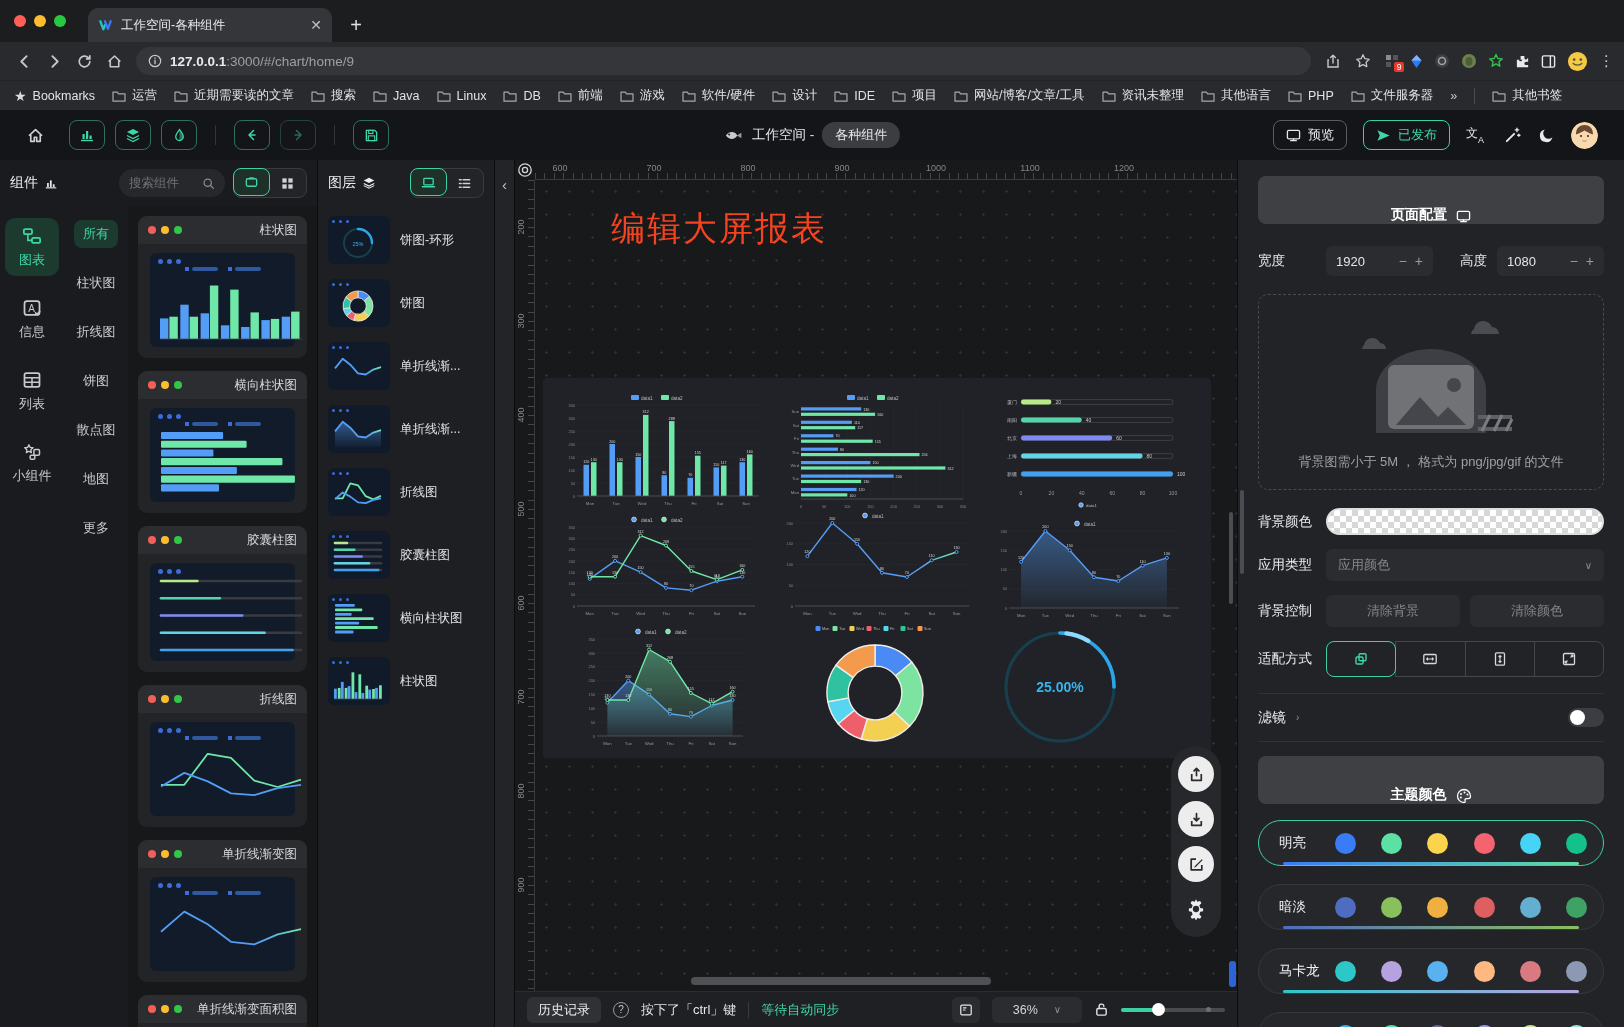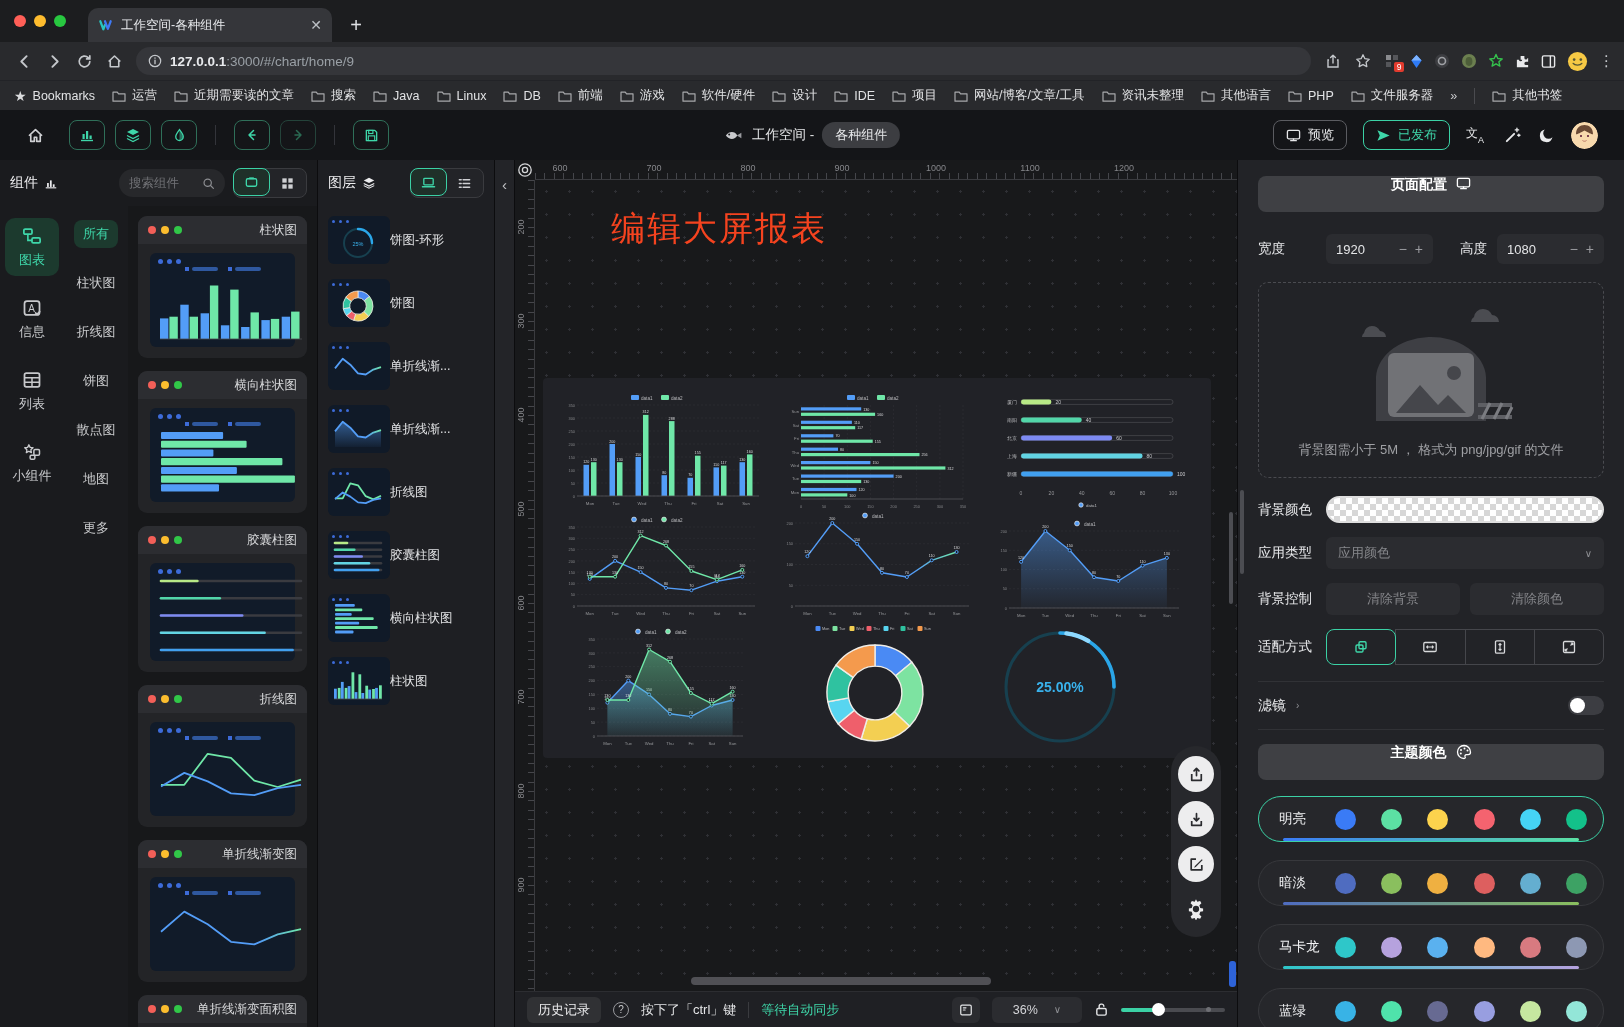--- a/index.html
+++ b/index.html
@@ -64,21 +64,21 @@
 .minidots{display:flex;gap:4px;margin-bottom:3px}
 .mdot{width:5px;height:5px;border-radius:50%;background:#3d6bd8}
 .legendrow{display:flex;gap:10px;justify-content:center;margin:2px 0 4px}
 .ldash{display:flex;align-items:center;gap:3px}
 .lsq{width:4px;height:4px;background:#3d6bd8}
 .lbar{width:26px;height:4px;border-radius:2px;background:#2f589f}
 
 .layers{width:177px;background:#1e1f23;display:flex;flex-direction:column;border-right:1px solid #0c0c0e}
 .layershead{height:46px;display:flex;align-items:center;gap:7px;padding:0 10px;flex:none}
 .layerlist{flex:1;padding:10px 10px 0;display:flex;flex-direction:column;gap:15px;overflow:hidden}
-.litem{display:flex;align-items:center;flex:none}
+.litem{display:flex;align-items:center;gap:10px;flex:none}
 .lthumb{width:62px;height:48px;background:#101a28;border-radius:6px;padding:4px 4px 2px;flex:none}
 .llabel{font-size:12.5px;color:#e0e1e3;white-space:nowrap}
 .collapse{width:20px;background:#232428;display:flex;justify-content:center;padding-top:16px;color:#c0c1c4;font-size:15px;border-right:1px solid #0c0c0e}
 
 .canvas{flex:1;position:relative;background:#18191b;min-width:0;overflow:hidden}
 .grid{position:absolute;left:20px;right:0;top:20px;bottom:36px;background-image:radial-gradient(circle,#2f3035 1px,transparent 1.3px);background-size:23px 23px}
 .hruler{position:absolute;top:0;left:20px;right:0;height:20px;border-bottom:1px solid #3a3b3f;background:repeating-linear-gradient(90deg,#45464b 0 1px,transparent 1px 9.4px) bottom left/100% 6px no-repeat}
 .hlabel{position:absolute;top:3px;font-size:9px;color:#85868a;transform:translateX(-50%)}
 .vruler{position:absolute;top:20px;left:0;width:20px;bottom:36px;border-right:1px solid #3a3b3f;background:repeating-linear-gradient(180deg,#45464b 0 1px,transparent 1px 9.4px) top right/6px 100% no-repeat}
 .vlabel{position:absolute;left:-2px;font-size:9px;color:#85868a;transform:rotate(-90deg)}
@@ -100,21 +100,21 @@
 .syncstatus{font-size:13px;color:#3ed6a9}
 .panelbtn{margin-left:auto;width:28px;height:26px;background:#2b2c30;border-radius:6px;display:flex;align-items:center;justify-content:center;color:#e4e5e7}
 .zoomsel{width:90px;height:26px;background:#2b2c30;border-radius:6px;display:flex;align-items:center;justify-content:center;gap:16px;font-size:12.5px;color:#d4d5d8}
 .chev{color:#8f9094;font-size:10px}
 .slider{width:104px;height:14px;position:relative;display:flex;align-items:center}
 .strack{width:100%;height:4px;border-radius:2px;background:linear-gradient(90deg,#3bd1a5 0 33%,#4a4b50 33%)}
 .sknob{position:absolute;left:30%;width:13px;height:13px;background:#fff;border-radius:50%}
 .sdot{position:absolute;right:14px;width:5px;height:5px;border-radius:50%;background:#6e6f74;top:4.5px}
 
 .rightpanel{width:387px;background:#222327;border-left:1px solid #0c0c0e;padding:10px 20px 0;display:flex;flex-direction:column;overflow:hidden;position:relative}
-.sectbtn{height:36px;background:#3f4044;border-radius:8px;display:flex;align-items:flex-start;justify-content:center;gap:9px;font-size:14px;color:#fff;font-weight:bold;flex:none}
+.sectbtn{height:48px;background:#3f4044;border-radius:8px;display:flex;align-items:flex-end;justify-content:center;gap:9px;font-size:14px;color:#fff;font-weight:bold;flex:none}
 .prow{display:flex;align-items:center;gap:10px;flex:none}
 .rlabel{width:58px;font-size:13.5px;color:#e8e9eb;flex:none}
 .stepper{flex:1;height:30px;background:#2b2c30;border-radius:6px;display:flex;align-items:center;padding:0 10px;font-size:13px;color:#e4e5e7;gap:8px}
 .stepper .val{flex:1}
 .stepbtn{color:#9a9b9f;font-size:14px}
 .upload{border:1px dashed #4a4b50;border-radius:10px;height:196px;display:flex;flex-direction:column;align-items:center;justify-content:center;gap:2px;flex:none}
 .uploadcap{font-size:13px;color:#9fa0a4}
 .swatch{flex:1;height:27px;border-radius:14px;border:2px solid #dedede;background:repeating-conic-gradient(#ffffff 0% 25%,#d7d7d7 0% 50%) 0 0/12px 12px}
 .select{flex:1;height:32px;background:#2b2c30;border-radius:6px;display:flex;align-items:center;padding:0 12px;font-size:13px;color:#86878b;justify-content:space-between}
 .gbtn{flex:1;height:32px;background:#2b2c30;border-radius:6px;display:flex;align-items:center;justify-content:center;font-size:13px;color:#85868a}

